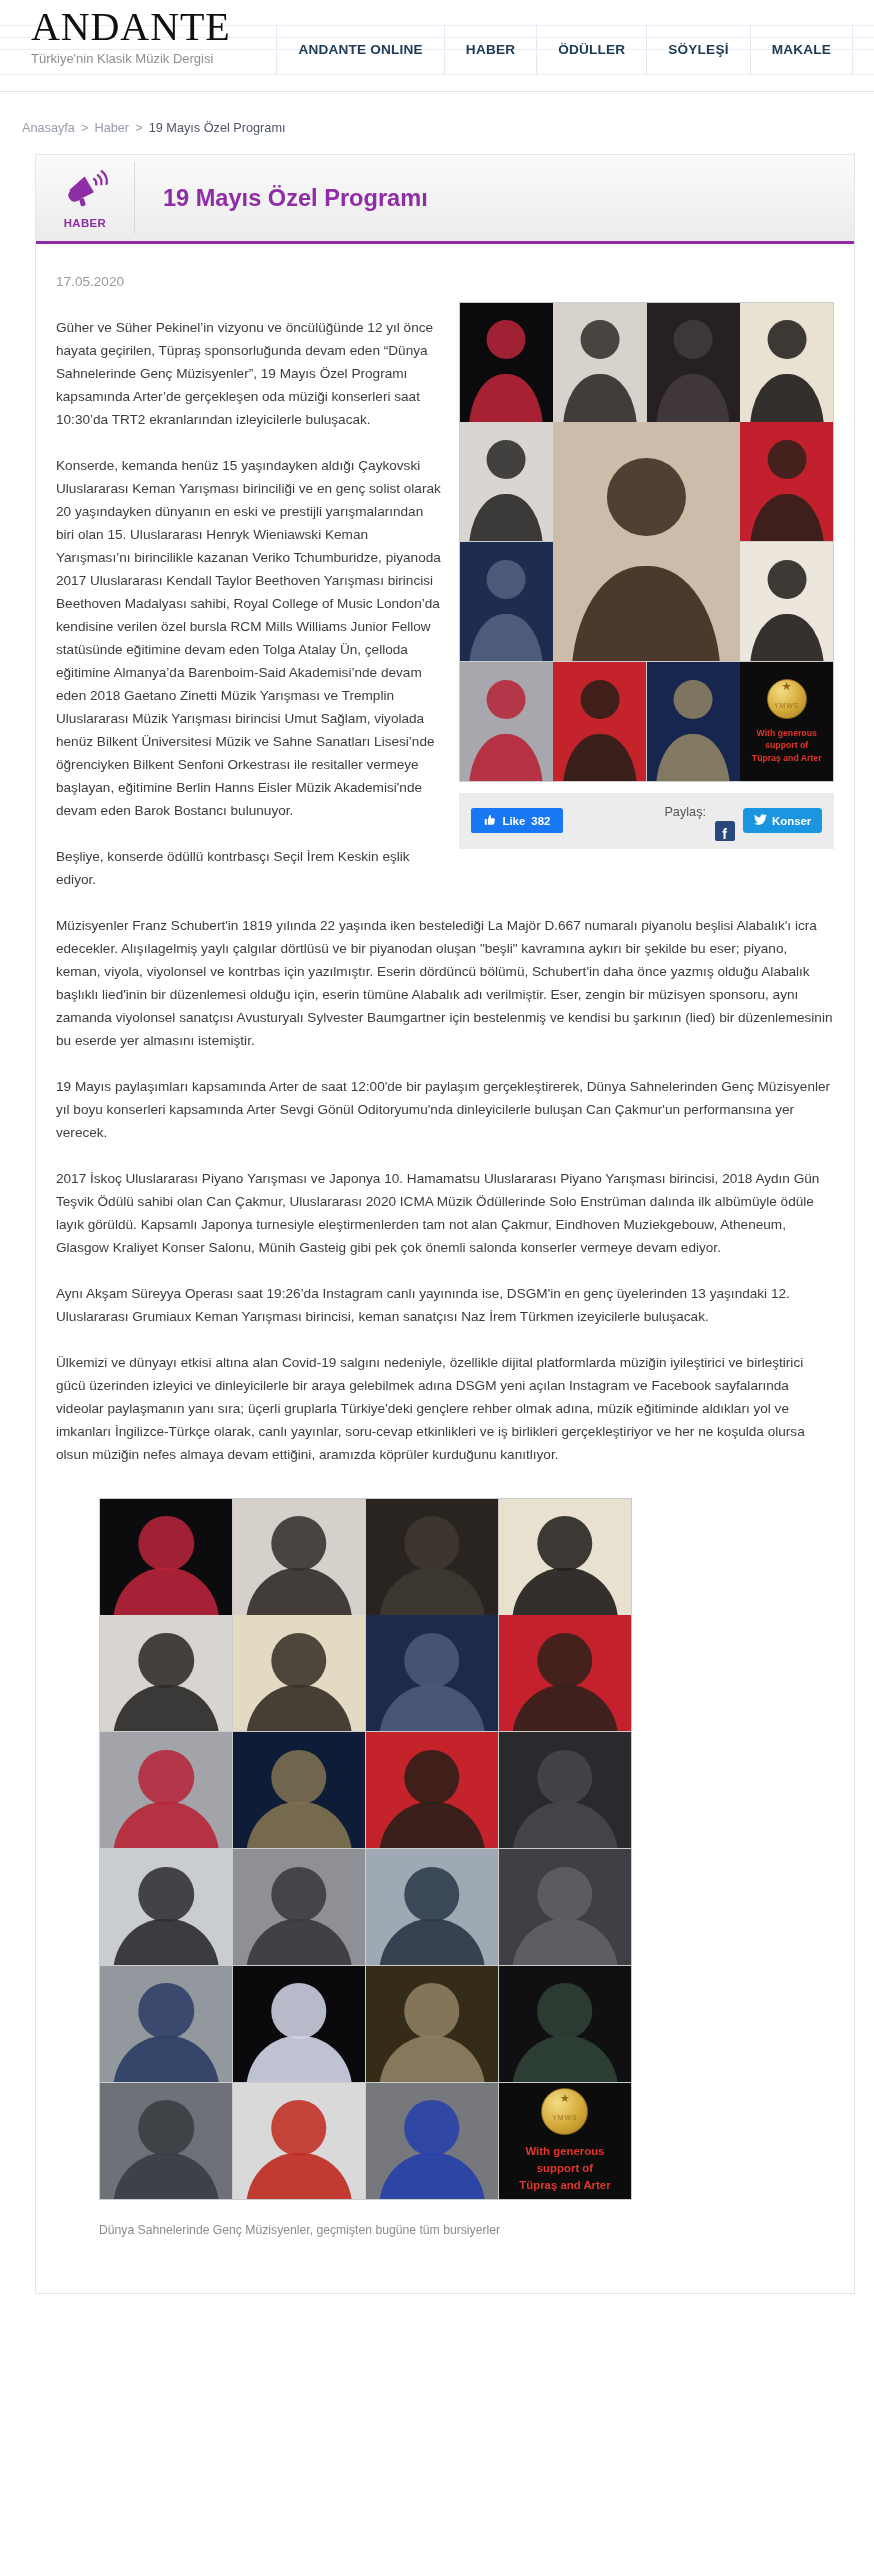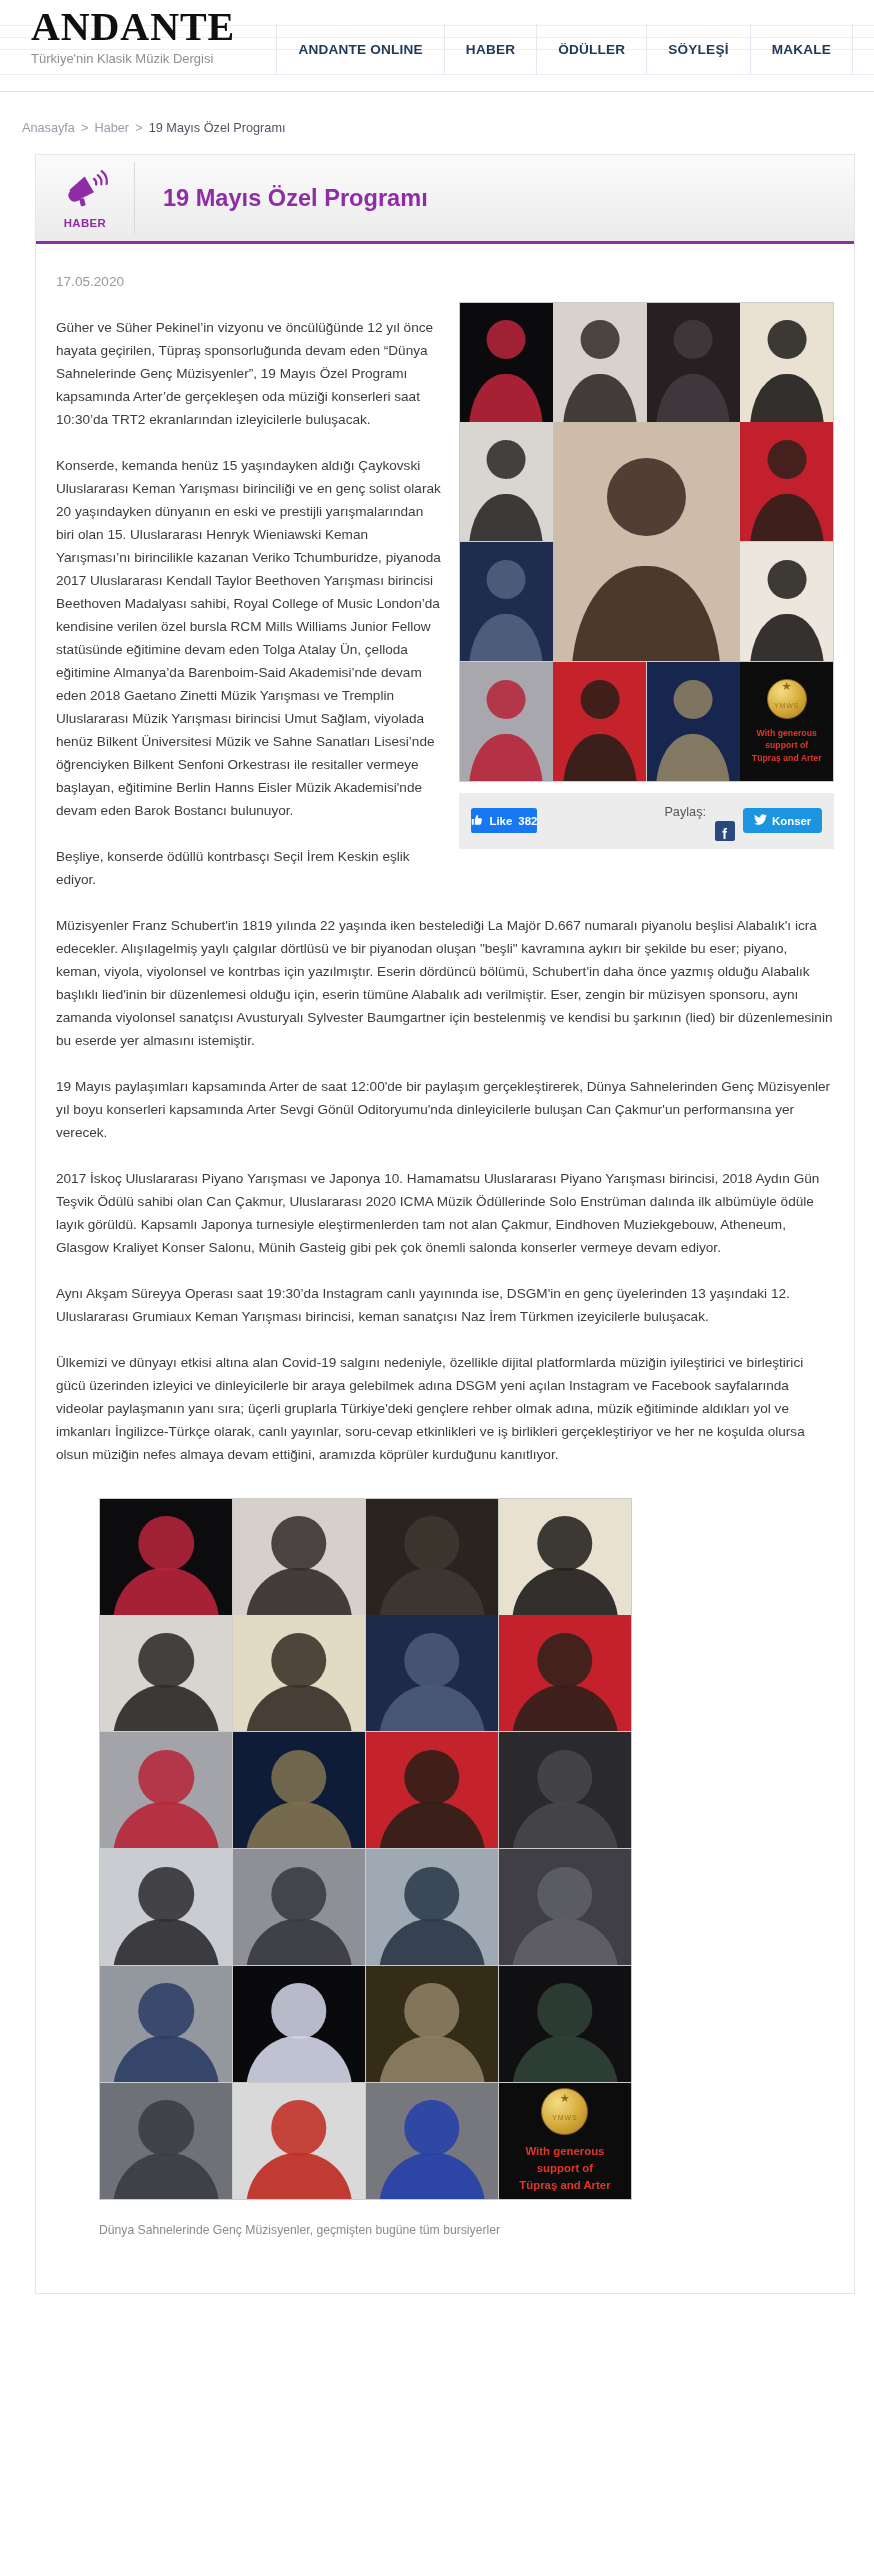--- a/index.html
+++ b/index.html
@@ -14,21 +14,21 @@
   
   .site-header { position:relative; height:92px; border-bottom:0.9px solid #e3e3e3; background:#fff; }
   .staff-lines {
     position:absolute; left:0; right:0; top:24.5px; height:51px;
     background:repeating-linear-gradient(to bottom, #eceef7 0 0.9px, transparent 0.9px 12.2px);
     z-index:0;
   }
   .logo-block { position:absolute; left:31px; top:7px; z-index:2; }
   .logo-text {
     font-family:"Liberation Serif","DejaVu Serif",serif;
-    font-weight:bold; font-size:40px; line-height:1.0; color:#101010; letter-spacing:0.9px;
+    font-weight:normal; font-size:40px; line-height:1.0; color:#101010; letter-spacing:0.9px;
   }
   .logo-tagline { font-size:13px; color:#8f8f8f; margin-top:3.5px; }
   .main-nav {
     position:absolute; right:22px; top:23.6px; height:51px;
     display:flex; align-items:stretch; z-index:2;
   }
   .nav-item {
     display:flex; align-items:center; padding:0 21px;
     font-weight:bold; font-size:13.6px; color:#1e3a55; text-decoration:none;
     border-left:0.9px solid #e6e8f3; letter-spacing:0.2px;
@@ -93,21 +93,21 @@
   .collage-top .badge-text { font-size:8.7px; line-height:1.45; }
 
   
   .social-strip {
     margin-top:10.5px; height:56px; background:#ececec;
     display:flex; align-items:center; padding:0 12.2px;
   }
   .like-button {
     display:inline-flex; align-items:center; gap:6.1px;
     background:#1877f2; color:#fff; font-weight:bold; font-size:11.4px;
-    height:24.5px; padding:0 0; border-radius:2.6px; border:none; cursor:pointer;
+    height:24.5px; padding:0 13px; border-radius:2.6px; border:none; cursor:pointer;
   }
   .share-group { margin-left:auto; display:flex; align-items:center; gap:8.7px; height:40px; }
   .share-label { color:#555; font-size:12.7px; align-self:flex-start; }
   .fb-share-icon {
     width:20px; height:20px; background:#29487d; border-radius:2.6px;
     color:#fff; font-weight:bold; font-size:14px; line-height:1;
     display:flex; align-items:flex-end; justify-content:center;
     align-self:flex-end; cursor:pointer; overflow:hidden;
   }
   .tweet-button {
@@ -258,21 +258,21 @@
     </div>
 
     <div class="article-date">17.05.2020</div>
 
     <p>Güher ve Süher Pekinel’in vizyonu ve öncülüğünde 12 yıl önce hayata geçirilen, Tüpraş sponsorluğunda devam eden “Dünya Sahnelerinde Genç Müzisyenler”, 19 Mayıs Özel Programı kapsamında Arter’de gerçekleşen oda müziği konserleri saat 10:30’da TRT2 ekranlarından izleyicilerle buluşacak.</p>
     <p>Konserde, kemanda henüz 15 yaşındayken aldığı Çaykovski Uluslararası Keman Yarışması birinciliği ve en genç solist olarak 20 yaşındayken dünyanın en eski ve prestijli yarışmalarından biri olan 15. Uluslararası Henryk Wieniawski Keman Yarışması’nı birincilikle kazanan Veriko Tchumburidze, piyanoda 2017 Uluslararası Kendall Taylor Beethoven Yarışması birincisi Beethoven Madalyası sahibi, Royal College of Music London’da kendisine verilen özel bursla RCM Mills Williams Junior Fellow statüsünde eğitimine devam eden Tolga Atalay Ün, çelloda eğitimine Almanya’da Barenboim-Said Akademisi’nde devam eden 2018 Gaetano Zinetti Müzik Yarışması ve Tremplin Uluslararası Müzik Yarışması birincisi Umut Sağlam, viyolada henüz Bilkent Üniversitesi Müzik ve Sahne Sanatları Lisesi’nde öğrenciyken Bilkent Senfoni Orkestrası ile resitaller vermeye başlayan, eğitimine Berlin Hanns Eisler Müzik Akademisi'nde devam eden Barok Bostancı bulunuyor.</p>
     <p>Beşliye, konserde ödüllü kontrbasçı Seçil İrem Keskin eşlik ediyor.</p>
     <p>Müzisyenler Franz Schubert'in 1819 yılında 22 yaşında iken bestelediği La Majör D.667 numaralı piyanolu beşlisi Alabalık'ı icra edecekler. Alışılagelmiş yaylı çalgılar dörtlüsü ve bir piyanodan oluşan "beşli" kavramına aykırı bir şekilde bu eser; piyano, keman, viyola, viyolonsel ve kontrbas için yazılmıştır. Eserin dördüncü bölümü, Schubert'in daha önce yazmış olduğu Alabalık başlıklı lied'inin bir düzenlemesi olduğu için, eserin tümüne Alabalık adı verilmiştir. Eser, zengin bir müzisyen sponsoru, aynı zamanda viyolonsel sanatçısı Avusturyalı Sylvester Baumgartner için bestelenmiş ve kendisi bu şarkının (lied) bir düzenlemesinin bu eserde yer almasını istemiştir.</p>
     <p>19 Mayıs paylaşımları kapsamında Arter de saat 12:00'de bir paylaşım gerçekleştirerek, Dünya Sahnelerinden Genç Müzisyenler yıl boyu konserleri kapsamında Arter Sevgi Gönül Oditoryumu'nda dinleyicilerle buluşan Can Çakmur'un performansına yer verecek.</p>
     <p>2017 İskoç Uluslararası Piyano Yarışması ve Japonya 10. Hamamatsu Uluslararası Piyano Yarışması  birincisi, 2018 Aydın Gün Teşvik Ödülü sahibi olan Can Çakmur, Uluslararası 2020 ICMA Müzik Ödüllerinde Solo Enstrüman dalında ilk albümüyle ödüle layık görüldü. Kapsamlı Japonya turnesiyle eleştirmenlerden tam not alan Çakmur, Eindhoven Muziekgebouw, Atheneum, Glasgow Kraliyet Konser Salonu, Münih Gasteig gibi pek çok önemli salonda konserler vermeye devam ediyor.</p>
-    <p>Aynı Akşam Süreyya Operası saat 19:30’da Instagram canlı yayınında ise, DSGM'in en genç üyelerinden 13 yaşındaki 12. Uluslararası Grumiaux Keman Yarışması birincisi, keman sanatçısı Naz İrem Türkmen izeyicilerle buluşacak.</p>
+    <p>Aynı Akşam Süreyya Operası saat 19:26’da Instagram canlı yayınında ise, DSGM'in en genç üyelerinden 13 yaşındaki 12. Uluslararası Grumiaux Keman Yarışması birincisi, keman sanatçısı Naz İrem Türkmen izeyicilerle buluşacak.</p>
     <p>Ülkemizi ve dünyayı etkisi altına alan Covid-19 salgını nedeniyle, özellikle dijital platformlarda müziğin iyileştirici ve birleştirici gücü üzerinden izleyici ve dinleyicilerle bir araya gelebilmek adına DSGM yeni açılan Instagram ve Facebook sayfalarında videolar paylaşmanın yanı sıra; üçerli gruplarla Türkiye'deki gençlere rehber olmak adına, müzik eğitiminde aldıkları yol ve imkanları İngilizce-Türkçe olarak, canlı yayınlar, soru-cevap etkinlikleri ve iş birlikleri gerçekleştiriyor ve her ne koşulda olursa olsun müziğin nefes almaya devam ettiğini, aramızda köprüler kurduğunu kanıtlıyor.</p>
 
 
     <div class="bottom-figure">
       <div class="collage collage-bottom" style="grid-template-columns: repeat(4, 1fr);">
           <div class="tile photo-tile" style="background: rgb(12, 11, 13);">
             <div class="ph-head" style="background: rgb(181, 36, 58);"></div>
             <div class="ph-torso" style="background: rgb(181, 36, 58);"></div>
           </div>
           <div class="tile photo-tile" style="background: rgb(214, 208, 203);">

